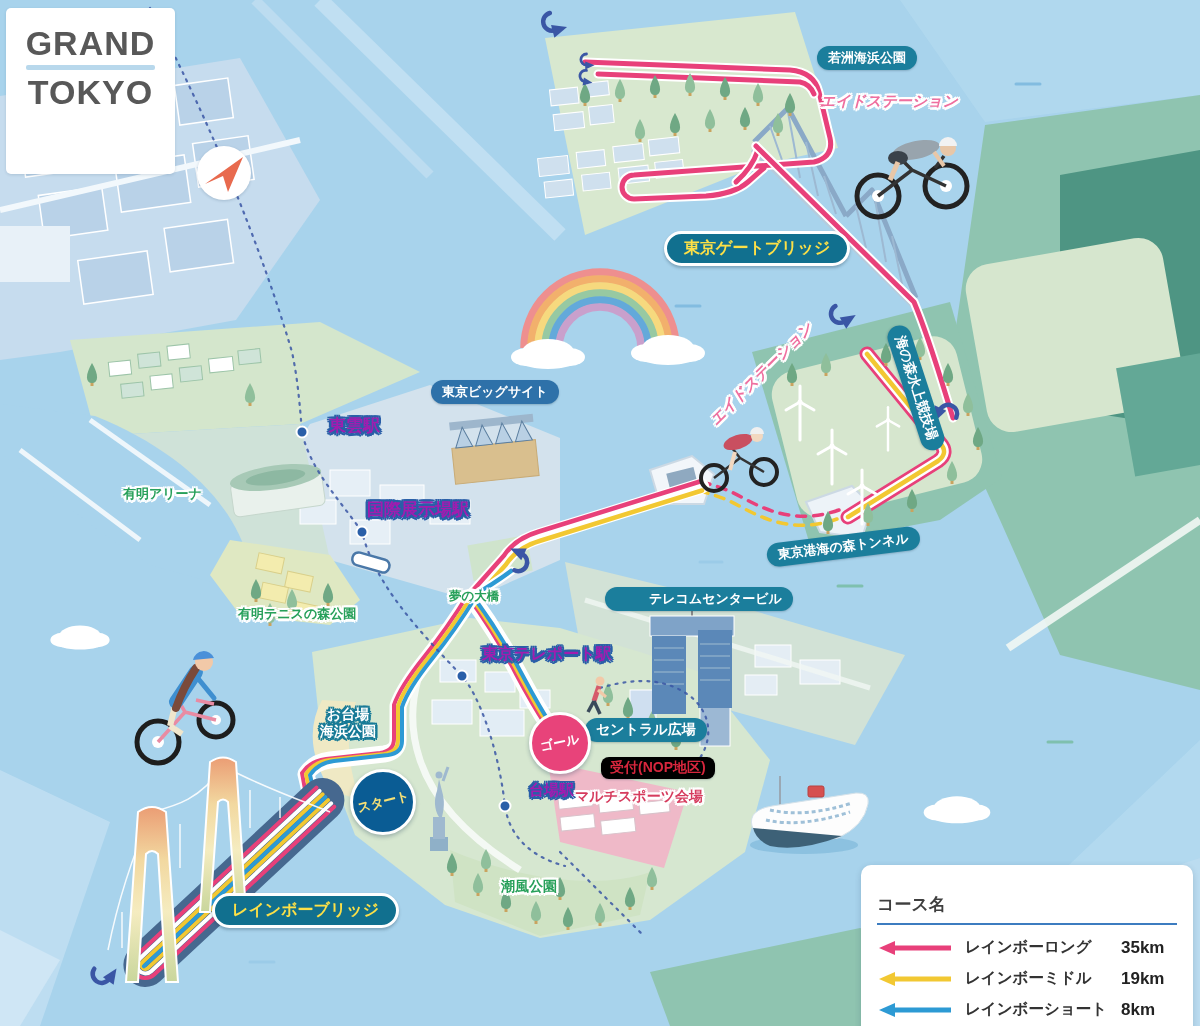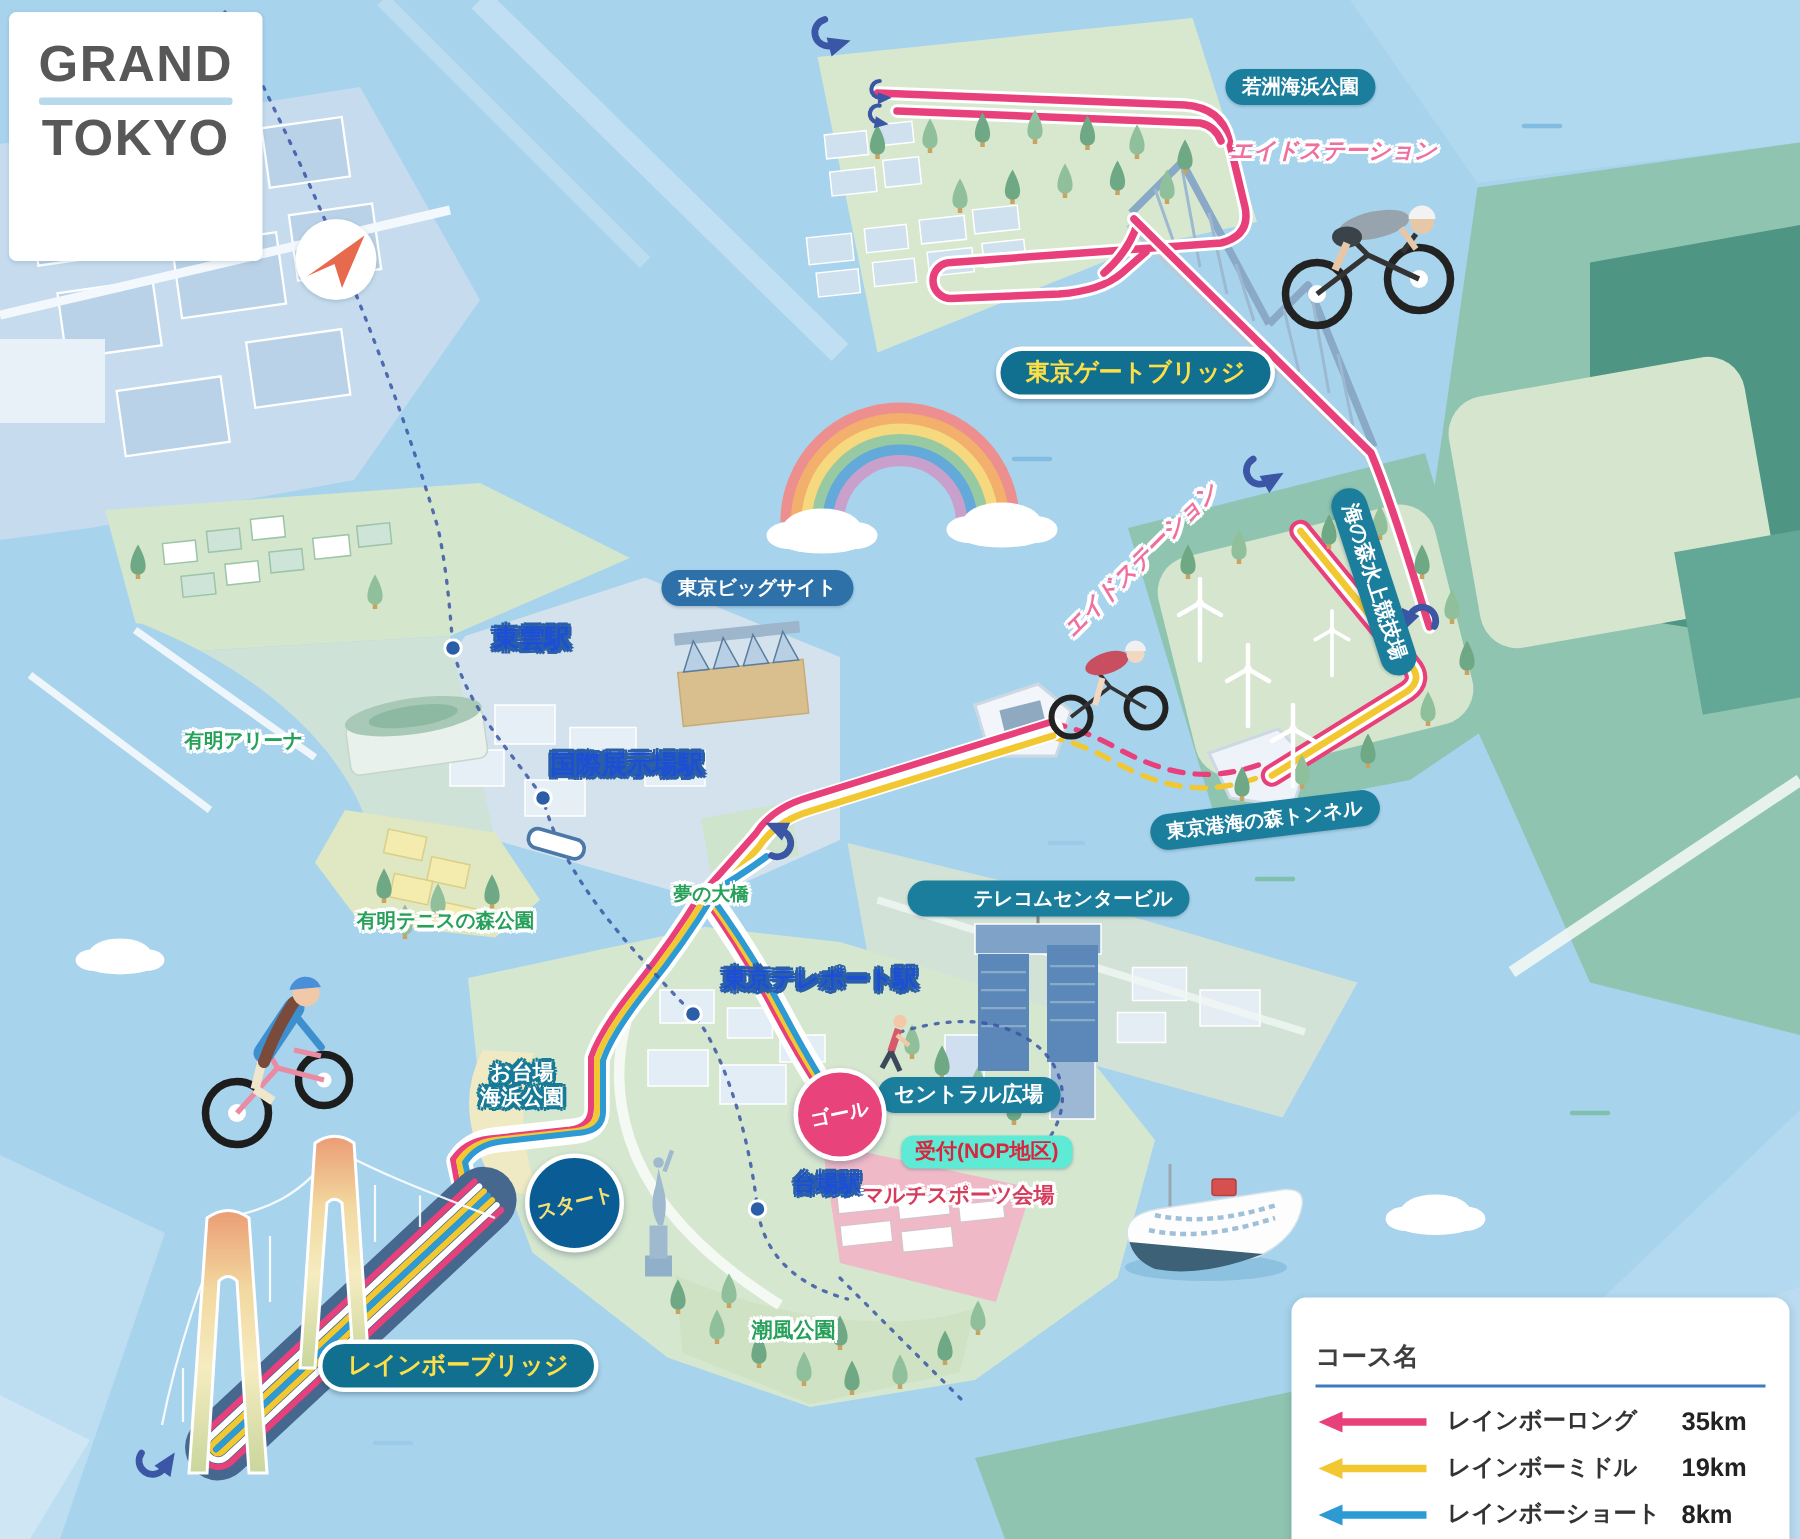--- a/index.html
+++ b/index.html
@@ -2,30 +2,30 @@
 <html><head>
 <meta charset="utf-8">
 <style>
   html,body{margin:0;padding:0;}
   body{width:1200px;height:1026px;font-family:"Liberation Sans","DejaVu Sans",sans-serif;}
   .stage{position:relative;width:1200px;height:1026px;overflow:hidden;background:#a8d3ec;}
   .stage svg.map{position:absolute;left:0;top:0;}
   .lbl{position:absolute;white-space:nowrap;font-weight:800;line-height:1.15;}
   
   .olw{text-shadow:-2px -2px 0 #fff,2px -2px 0 #fff,-2px 2px 0 #fff,2px 2px 0 #fff,0 -2.5px 0 #fff,0 2.5px 0 #fff,-2.5px 0 0 #fff,2.5px 0 0 #fff;}
-  .olb{color:#1d4ed8;text-shadow:-2px -2px 0 #2a5fa8,2px -2px 0 #2a5fa8,-2px 2px 0 #2a5fa8,2px 2px 0 #2a5fa8,0 -2.5px 0 #2a5fa8,0 2.5px 0 #2a5fa8,-2.5px 0 0 #2a5fa8,2.5px 0 0 #2a5fa8;padding-left:21px;}
+  .olb{color:#a21caf;text-shadow:-2px -2px 0 #2a5fa8,2px -2px 0 #2a5fa8,-2px 2px 0 #2a5fa8,2px 2px 0 #2a5fa8,0 -2.5px 0 #2a5fa8,0 2.5px 0 #2a5fa8,-2.5px 0 0 #2a5fa8,2.5px 0 0 #2a5fa8;padding-left:21px;}
   .olt{color:#fff;text-shadow:-2px -2px 0 #177a97,2px -2px 0 #177a97,-2px 2px 0 #177a97,2px 2px 0 #177a97,0 -2.5px 0 #177a97,0 2.5px 0 #177a97,-2.5px 0 0 #177a97,2.5px 0 0 #177a97;}
   .pk{color:#27a05a;}
   .aid{color:#ef6f9f;font-style:italic;}
   .rd{color:#d63c5e;}
   .badge{position:absolute;white-space:nowrap;font-weight:800;border-radius:999px;}
   .b-teal{background:#1b7e9c;color:#fff;padding:3px 11px;font-size:13px;box-shadow:0 1px 2px rgba(30,60,80,.25);}
   .b-navy{background:#2e71a9;color:#fff;padding:3px 11px;font-size:13px;box-shadow:0 1px 2px rgba(30,60,80,.25);}
   .b-dark{background:#11708f;color:#fde047;padding:4px 17px;font-size:16px;border:3px solid #fff;box-shadow:0 2px 3px rgba(30,60,80,.3);}
-  .b-yel{background:#5eead4;color:#d7263d;padding:2px 9px;font-size:14px;border-radius:8px;box-shadow:0 1px 2px rgba(30,60,80,.25);}
+  .b-yel{background:#000000;color:#d7263d;padding:2px 9px;font-size:14px;border-radius:8px;box-shadow:0 1px 2px rgba(30,60,80,.25);}
   .circ{position:absolute;border-radius:50%;display:flex;align-items:center;justify-content:center;font-weight:800;border:3px solid #fff;box-shadow:0 2px 4px rgba(20,50,80,.3);}
   .circ span{display:block;}
   .goal{width:56px;height:56px;background:#e8437a;color:#fff;font-size:13px;}
   .start{width:60px;height:60px;background:#0a5c94;color:#f7e176;font-size:13px;}
   
   .legend{position:absolute;left:861px;top:865px;width:332px;background:#fff;border-radius:10px;padding:28px 16px 10px 16px;box-sizing:border-box;box-shadow:0 2px 6px rgba(30,60,90,.2);}
   .lg-title{font-size:17px;font-weight:800;color:#3f3f3f;padding-bottom:7px;}
   .lg-rule{border-top:2px solid #3c7cc0;margin-bottom:12px;}
   .lg-row{display:flex;align-items:center;gap:10px;margin-bottom:10px;}
   .lg-arrow{width:78px;height:16px;flex:0 0 auto;}
@@ -488,21 +488,21 @@
   <svg width="54" height="54" viewBox="0 0 54 54">
     <path d="M8,38 L46,11 L31,46 L26,30 Z" fill="#e86a4e"></path>
   </svg>
 </div>
 
 <div class="badge b-teal" style="left:817px;top:46px;">若洲海浜公園</div>
 <div class="lbl aid olw" style="left:820px;top:92px;font-size:15px;">エイドステーション</div>
 <div class="badge b-dark" style="left:664px;top:231px;">東京ゲートブリッジ</div>
 <div class="lbl aid olw" style="left:706px;top:416px;font-size:15px;transform-origin:0 0;transform:rotate(-45deg);">エイドステーション</div>
 <div class="badge b-teal" style="left:916px;top:388px;transform:translate(-50%,-50%) rotate(72deg);font-size:13.5px;">海の森水上競技場</div>
-<div class="badge b-navy" style="left:441px;top:380px;">東京ビッグサイト</div>
+<div class="badge b-navy" style="left:431px;top:380px;">東京ビッグサイト</div>
 <div class="lbl olb" style="left:308px;top:416px;font-size:17px;">東雲駅</div>
 <div class="lbl pk olw" style="left:123px;top:487px;font-size:13px;">有明アリーナ</div>
 <div class="lbl olb" style="left:346px;top:500px;font-size:17px;">国際展示場駅</div>
 <div class="lbl pk olw" style="left:238px;top:607px;font-size:13px;">有明テニスの森公園</div>
 <div class="lbl pk olw" style="left:449px;top:589px;font-size:12.5px;">夢の大橋</div>
 <div class="badge b-teal" style="left:605px;top:587px;padding-left:44px;">テレコムセンタービル</div>
 <div class="badge b-teal" style="left:767px;top:544px;transform:rotate(-7deg);transform-origin:0 50%;">東京港海の森トンネル</div>
 <div class="lbl olb" style="left:461px;top:645px;font-size:16px;">東京テレポート駅</div>
 <div class="lbl olt" style="left:348px;top:706px;font-size:14px;transform:translateX(-50%);">お台場</div>
 <div class="lbl olt" style="left:348px;top:723px;font-size:14px;transform:translateX(-50%);">海浜公園</div>

